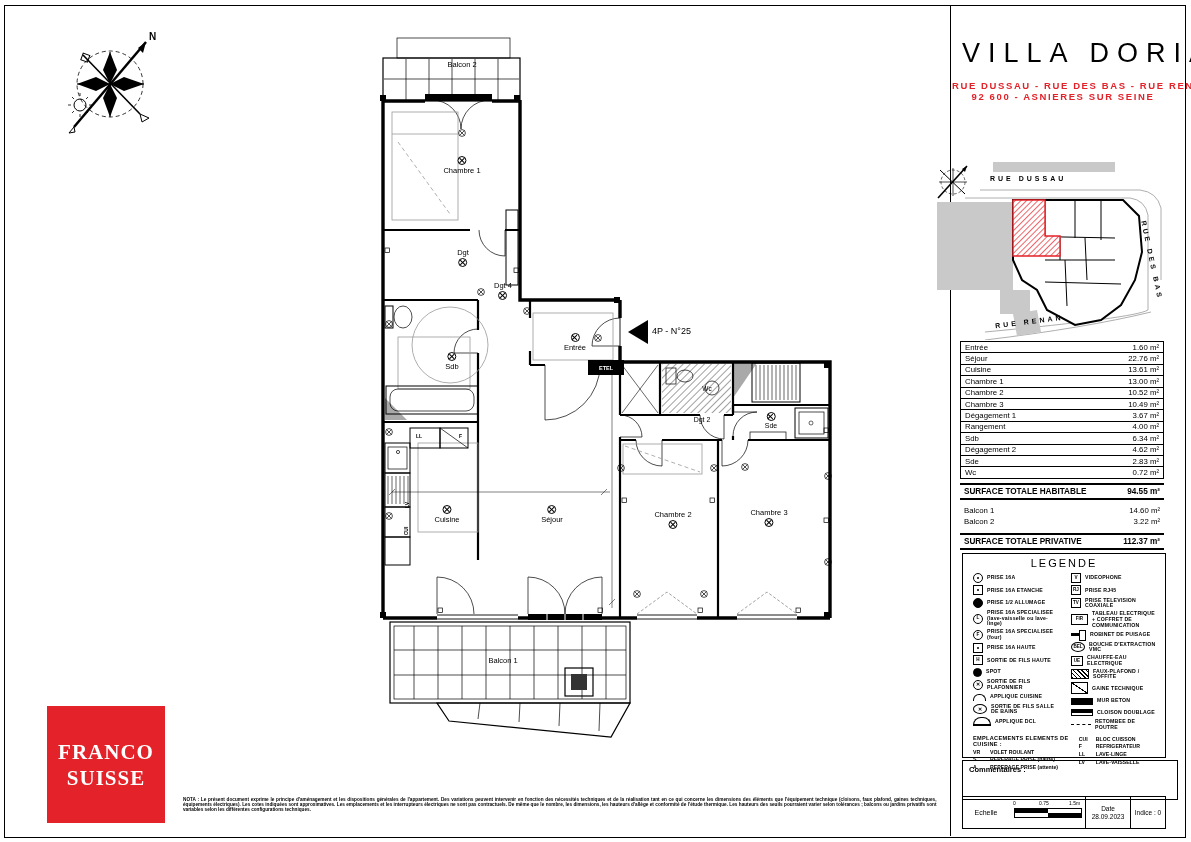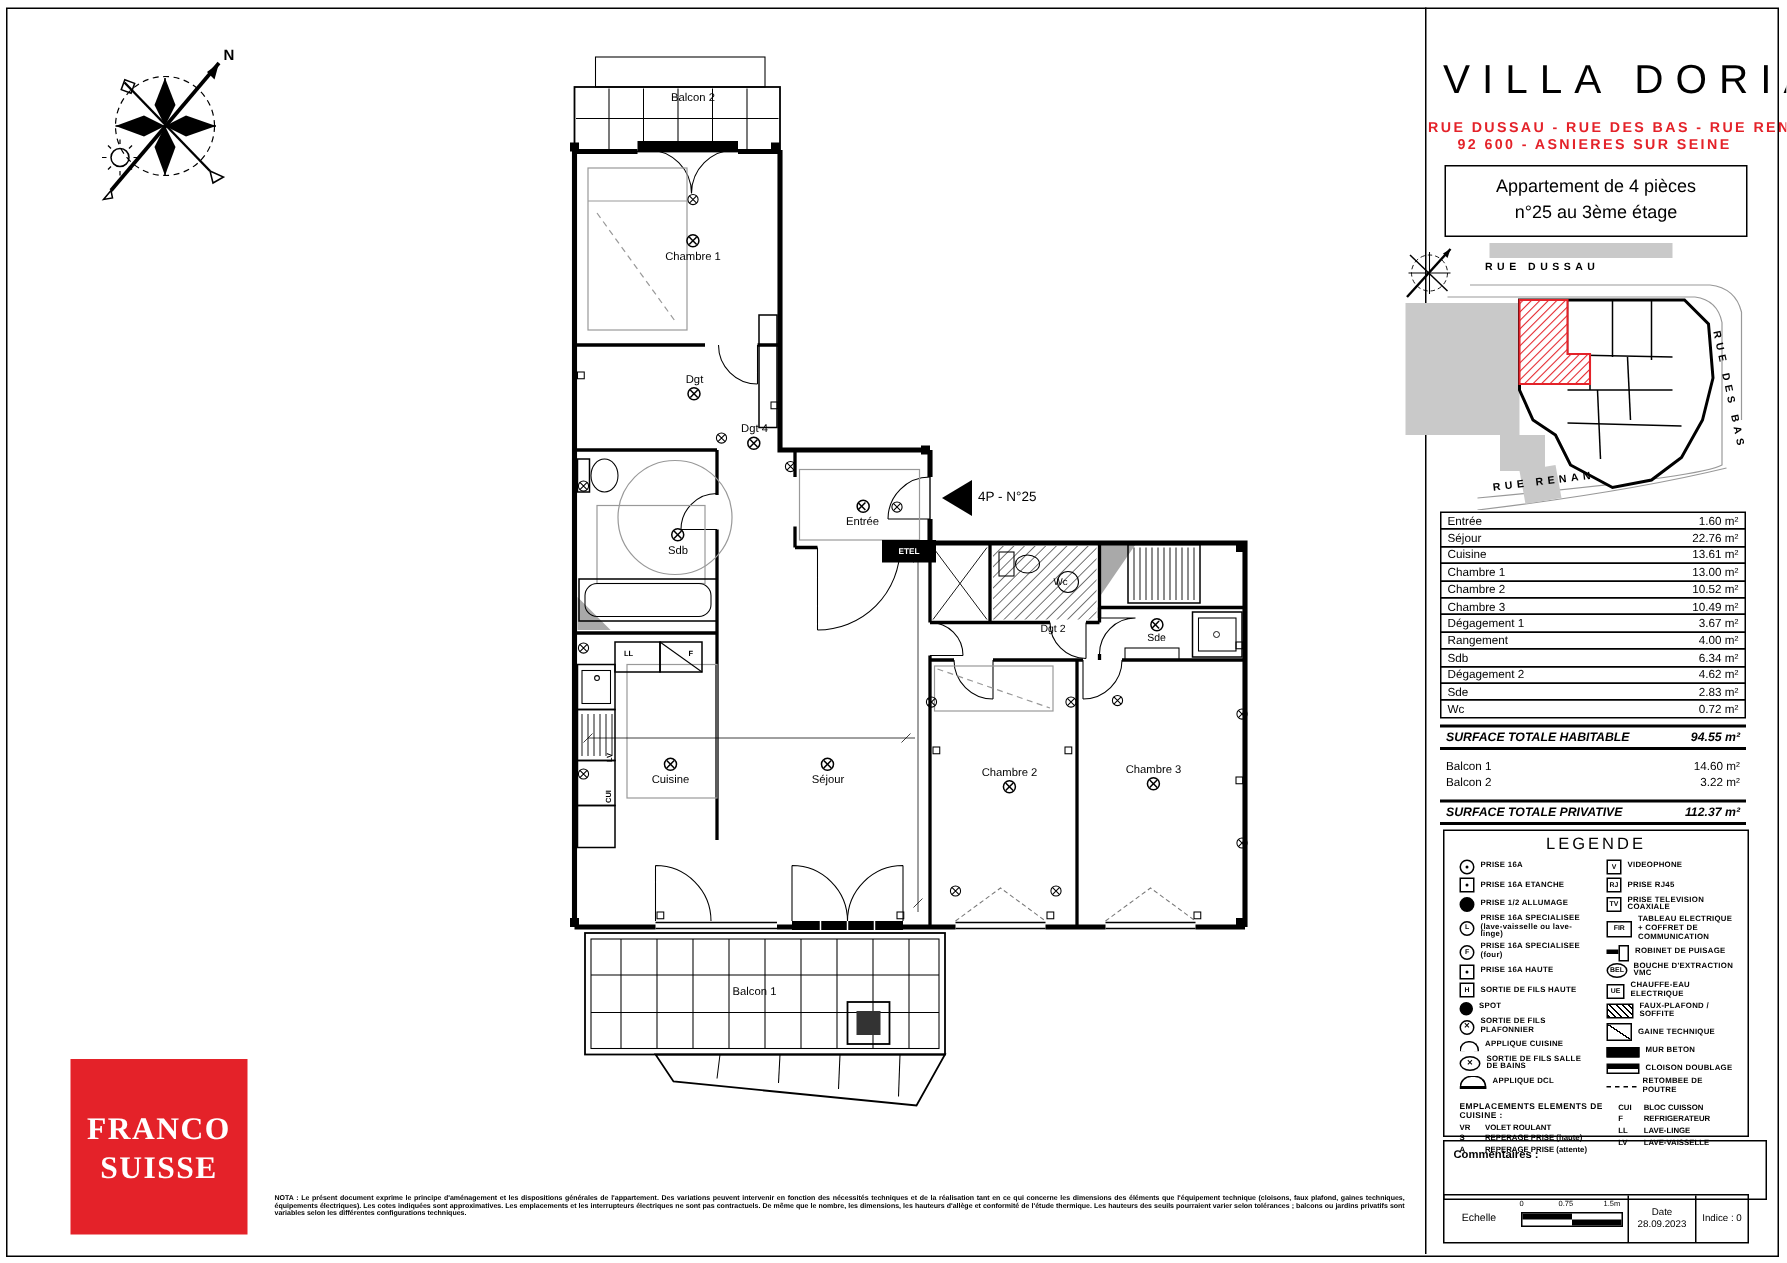--- a/index.html
+++ b/index.html
@@ -3,21 +3,21 @@
 <meta charset="utf-8">
 <style>
   html,body{margin:0;padding:0;background:#fff;font-family:"Liberation Sans",sans-serif;color:#000;}
   #sheet{position:relative;width:1191px;height:842px;background:#fff;overflow:hidden;}
   .abs{position:absolute;}
   
   .vd-title{font-family:"Liberation Sans",sans-serif;font-size:27px;letter-spacing:8px;font-weight:400;white-space:nowrap;}
   .addr{color:var(--accent);font-weight:bold;font-size:9.5px;letter-spacing:1.6px;text-align:center;line-height:11px;white-space:nowrap;}
   .aptbox{border:1px solid #000;text-align:center;font-size:12px;line-height:17px;padding-top:5px;}
   .srow{display:flex;justify-content:space-between;align-items:center;border:1px solid #000;margin-top:-1px;height:10.4px;padding:0 4px;font-size:7.8px;}
-  .stotal{display:flex;justify-content:space-between;align-items:center;border-top:2.5px solid #000;border-bottom:2.5px solid #000;height:13px;padding:0 4px;font-size:8.2px;font-weight:bold;font-style:italic;}
+  .stotal{display:flex;justify-content:space-between;align-items:center;border-top:2.5px solid #000;border-bottom:2.5px solid #000;height:13px;padding:0 4px;font-size:8.2px;font-weight:bold;}
   .sbal{display:flex;justify-content:space-between;align-items:center;height:11px;padding:0 4px;font-size:7.8px;}
   .legend-box{border:1px solid #000;}
   .leg-title{text-align:center;font-size:11px;letter-spacing:2px;padding-top:3px;}
   .leg-item{display:flex;align-items:center;gap:4px;margin-bottom:2.4px;min-height:8.8px;}
   .leg-item .lab{font-size:5.2px;line-height:5.6px;font-weight:bold;letter-spacing:.2px;}
   .ic{display:inline-flex;align-items:center;justify-content:center;flex:none;font-size:4.6px;font-weight:bold;line-height:1;}
   .ic.circ{width:8px;height:8px;border:1px solid #000;border-radius:50%;}
   .ic.circ.fill{background:#000;}
   .ic.sq{width:8px;height:8px;border:1px solid #000;}
   .ic.dot::after{content:"";width:2px;height:2px;background:#000;border-radius:50%;}
@@ -367,24 +367,20 @@
   <div class="etel" style="left:588px;top:360px;width:36px;height:15px;">
       <span>ETEL</span>
     </div>
   <div class="entrance-lbl" style="left:652px;top:326px;">4P - N°25</div>
 
   <div class="abs vd-title" style="left:962px;top:38px;">VILLA DORIA</div>
   <div class="abs addr" style="left:952px;top:80px;width:222px;">
     <div>RUE DUSSAU - RUE DES BAS - RUE RENAN</div>
     <div>92 600 - ASNIERES SUR SEINE</div>
   </div>
-  <div class="abs aptbox" style="left:963px;top:110px;width:200px;height:41px;">
-    <div>Appartement de 4 pièces</div>
-    <div>n°25 au 3ème étage</div>
-  </div>
 
   <div class="abs" style="left:925px;top:160px;width:250px;height:180px;">
     <svg width="250" height="180" viewBox="0 0 250 180">
       <defs>
         <pattern id="redhatch" width="4" height="4" patternTransform="rotate(45)" patternUnits="userSpaceOnUse">
           <rect width="4" height="4" fill="#fff"></rect>
             <line x1="0" y1="0" x2="0" y2="4" stroke="#e42229" stroke-width="1.4"></line>
         </pattern>
       </defs>
       <g stroke="#999" stroke-width="0.8" fill="none">

